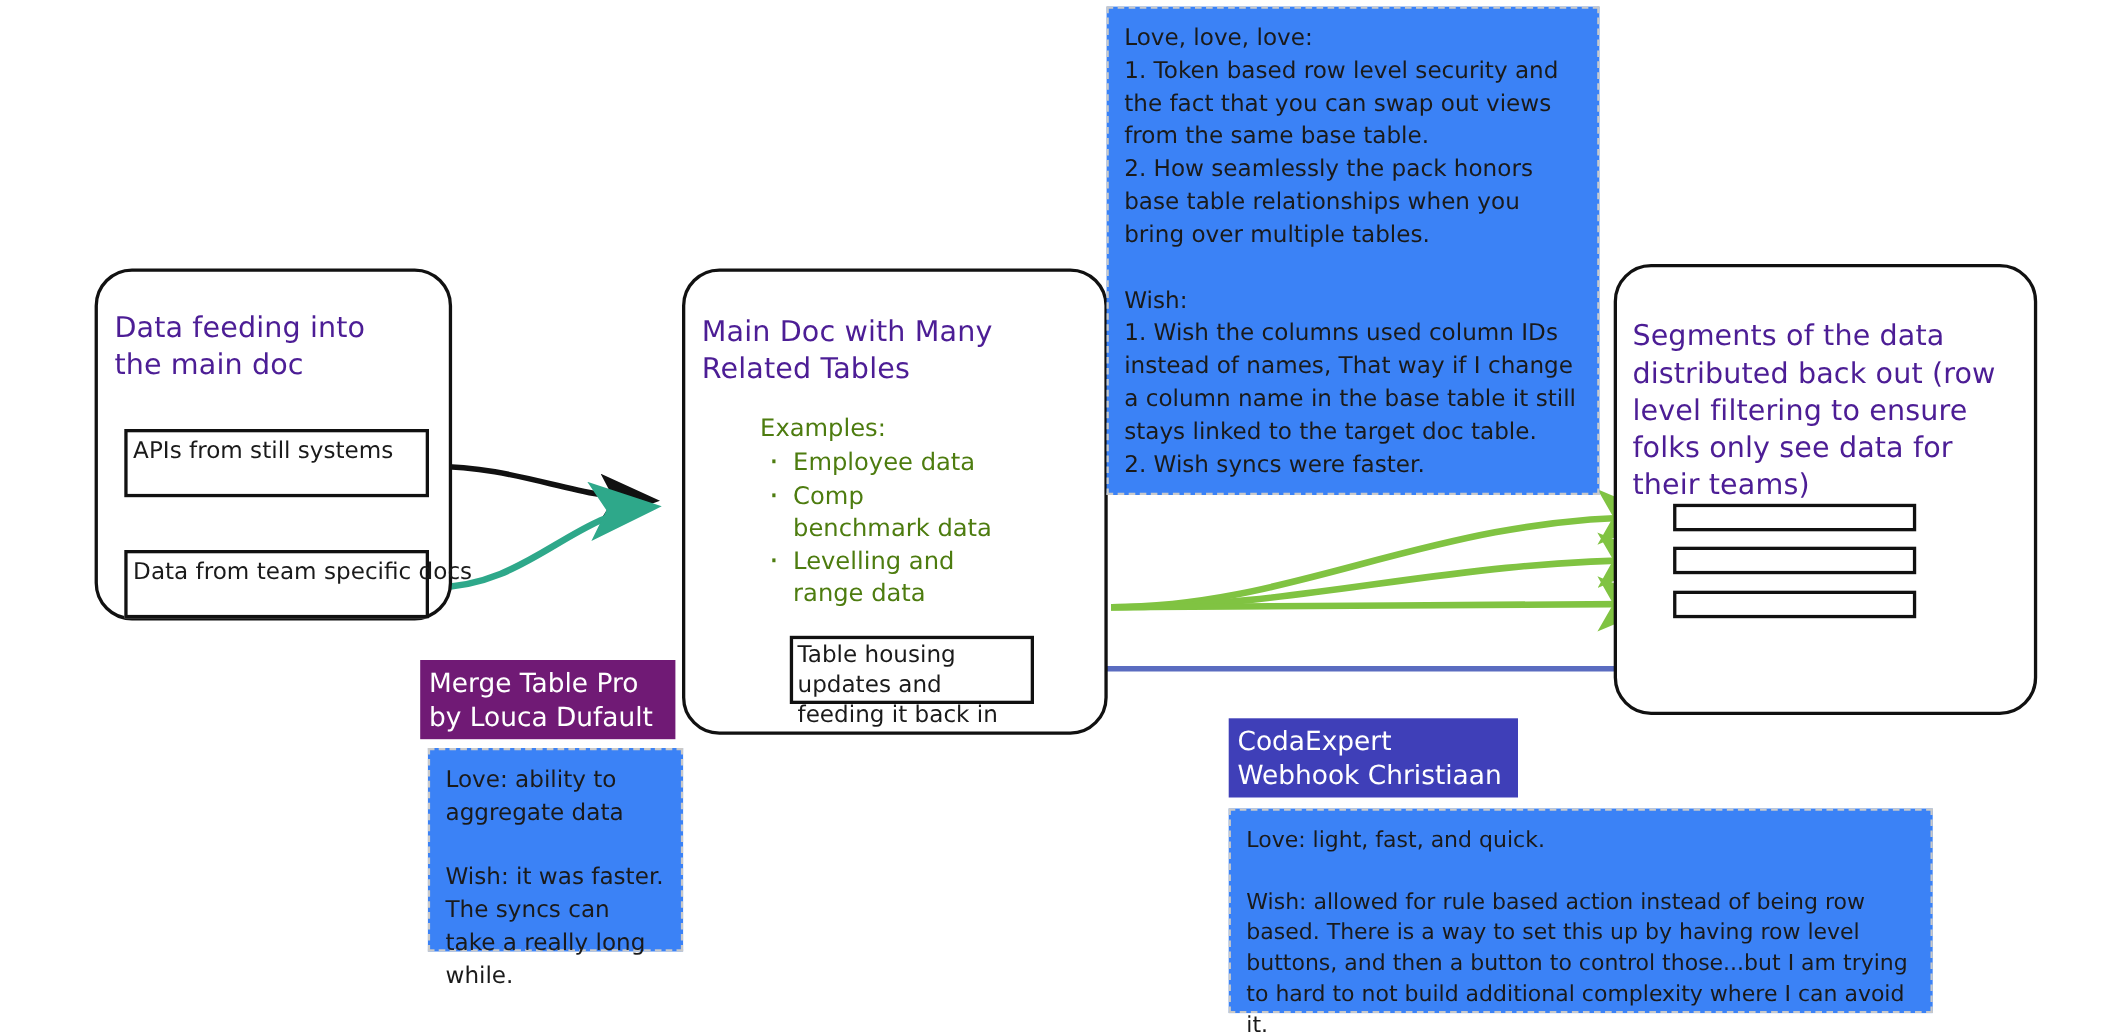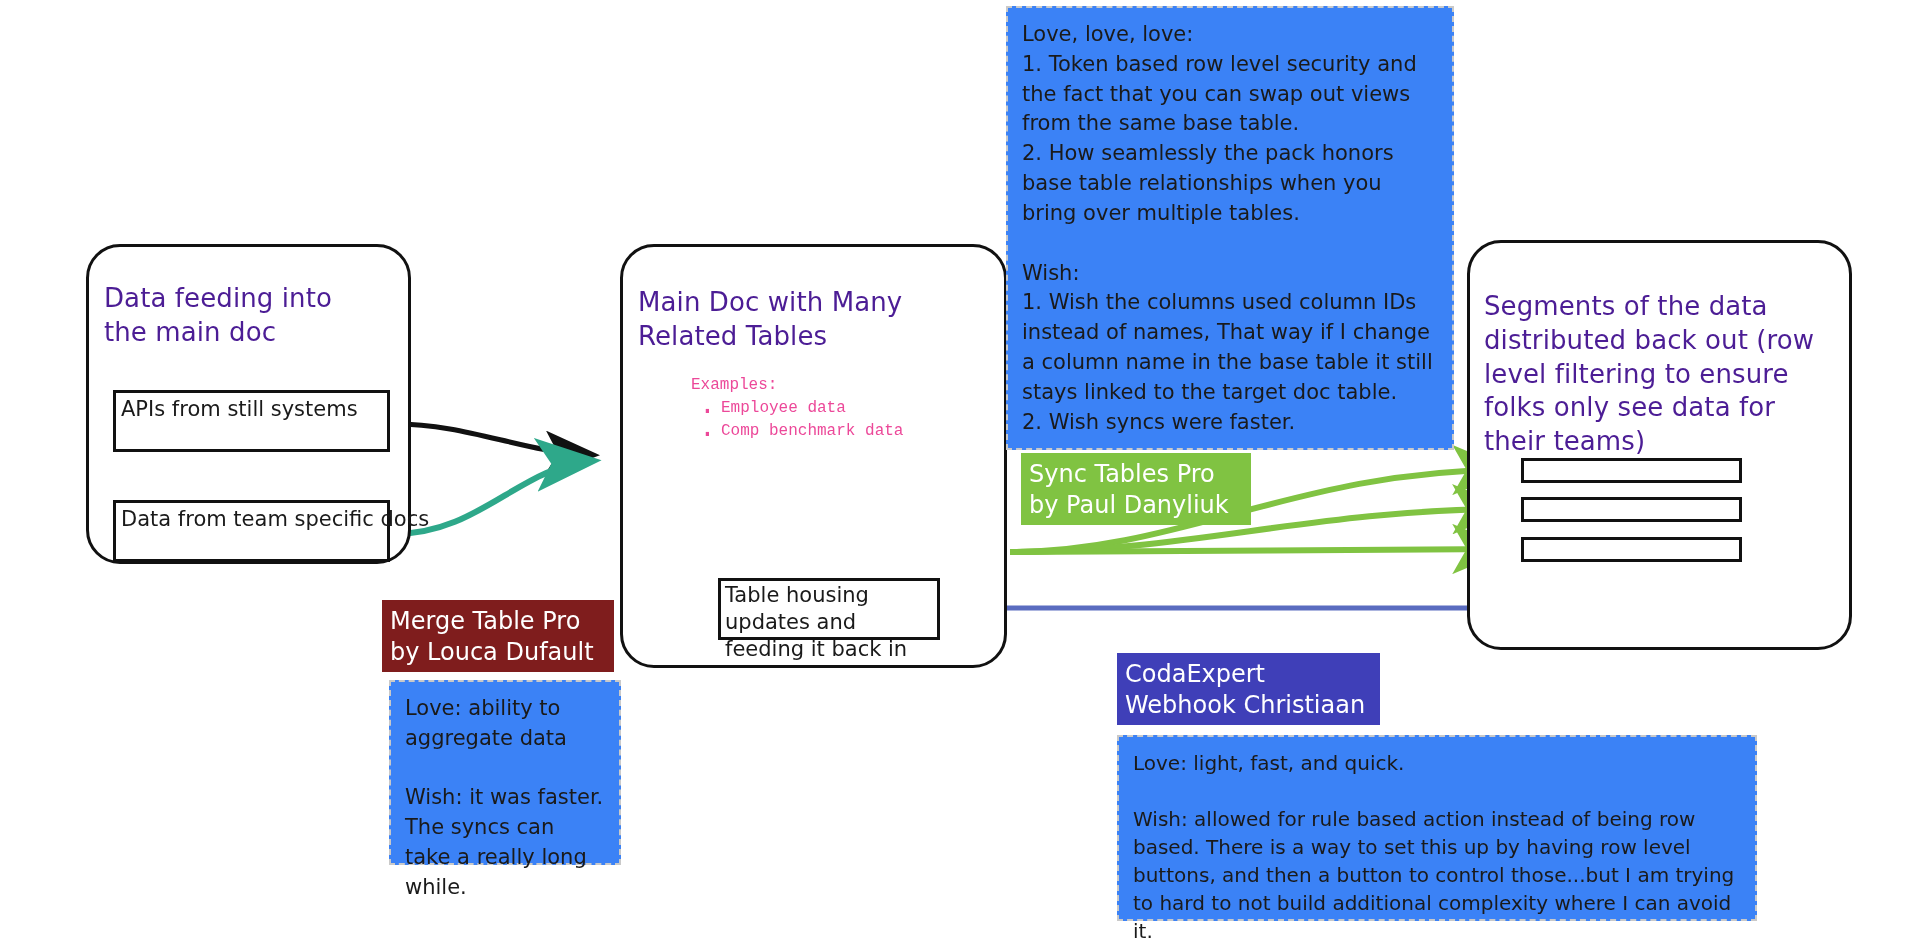--- a/index.html
+++ b/index.html
@@ -59,24 +59,23 @@
     font-size: 21px;
     line-height: 1.28;
     color: #1a1a1a;
     white-space: nowrap;
   }
   .rect-label.wrap { white-space: normal; }
 
   
   .examples {
     position: absolute;
-    font-size: 16px;
+    font-size: 22px;
     line-height: 1.33;
-    color: #ec4899;
-    font-family: Liberation Mono, monospace;
+    color: #4d7c0f;
   }
   .examples .ex-head { margin: 0 0 2px 0; }
   .examples ul {
     margin: 0;
     padding: 0 0 0 30px;
     list-style: none;
   }
   .examples li {
     position: relative;
     margin: 0 0 1px 0;
@@ -93,21 +92,21 @@
 
   
   .pack-label {
     position: absolute;
     box-sizing: border-box;
     color: #ffffff;
     font-size: 24px;
     line-height: 1.30;
     padding: 6px 8px 8px 8px;
   }
-  .pack-label.teal   { background: #7f1d1d; }
+  .pack-label.teal   { background: #701a75; }
   .pack-label.green  { background: #80c342; }
   .pack-label.purple { background: #3f3fb8; }
 
   
   .note {
     position: absolute;
     box-sizing: border-box;
     border: 2px dashed #c9c9c9;
     background: #3b82f6;
     font-size: 21px;
@@ -180,37 +179,37 @@
 
   <div class="round-box" style="left:620px; top:244px; width:387px; height:424px;"></div>
 
   <div class="box-title" style="left:638px; top:286px; width:345px;">Main Doc with Many Related Tables</div>
 
   <div class="examples" style="left:691px; top:375px; width:260px;">
     <div class="ex-head">Examples:</div>
     <ul>
       <li>Employee data</li>
       <li>Comp benchmark data</li>
+      <li>Levelling and range data</li>
     </ul>
   </div>
 
   <div class="rect" style="left:718px; top:578px; width:222px; height:62px;"></div>
   <div class="rect-label wrap" style="left:725px; top:582px; width:215px;">Table housing updates and feeding it back in</div>
 
   <div class="round-box" style="left:1467px; top:240px; width:385px; height:410px;"></div>
 
   <div class="box-title" style="left:1484px; top:290px; width:352px;">Segments of the data distributed back out (row level filtering to ensure folks only see data for their teams)</div>
 
   <div class="rect" style="left:1521px; top:458px; width:221px; height:25px;"></div>
   <div class="rect" style="left:1521px; top:497px; width:221px; height:25px;"></div>
   <div class="rect" style="left:1521px; top:537px; width:221px; height:25px;"></div>
 
   <div class="pack-label teal" style="left:382px; top:600px; width:232px; height:72px;">Merge Table Pro by Louca Dufault</div>
 
-  <div class="pack-label green" style="left:1021px; top:453px; width:230px; height:72px;">Sync Tables Pro by Paul Danyliuk</div>
 
   <div class="pack-label purple" style="left:1117px; top:653px; width:263px; height:72px;">CodaExpert Webhook Christiaan Huizer</div>
 
   <div class="note" style="left:389px; top:680px; width:232px; height:185px;">Love: ability to aggregate data
 
 Wish: it was faster. The syncs can take a really long while.</div>
 
   <div class="note" style="left:1006px; top:6px; width:448px; height:444px;">Love, love, love:
 1. Token based row level security and the fact that you can swap out views from the same base table.
 2. How seamlessly the pack honors base table relationships when you bring over multiple tables.

